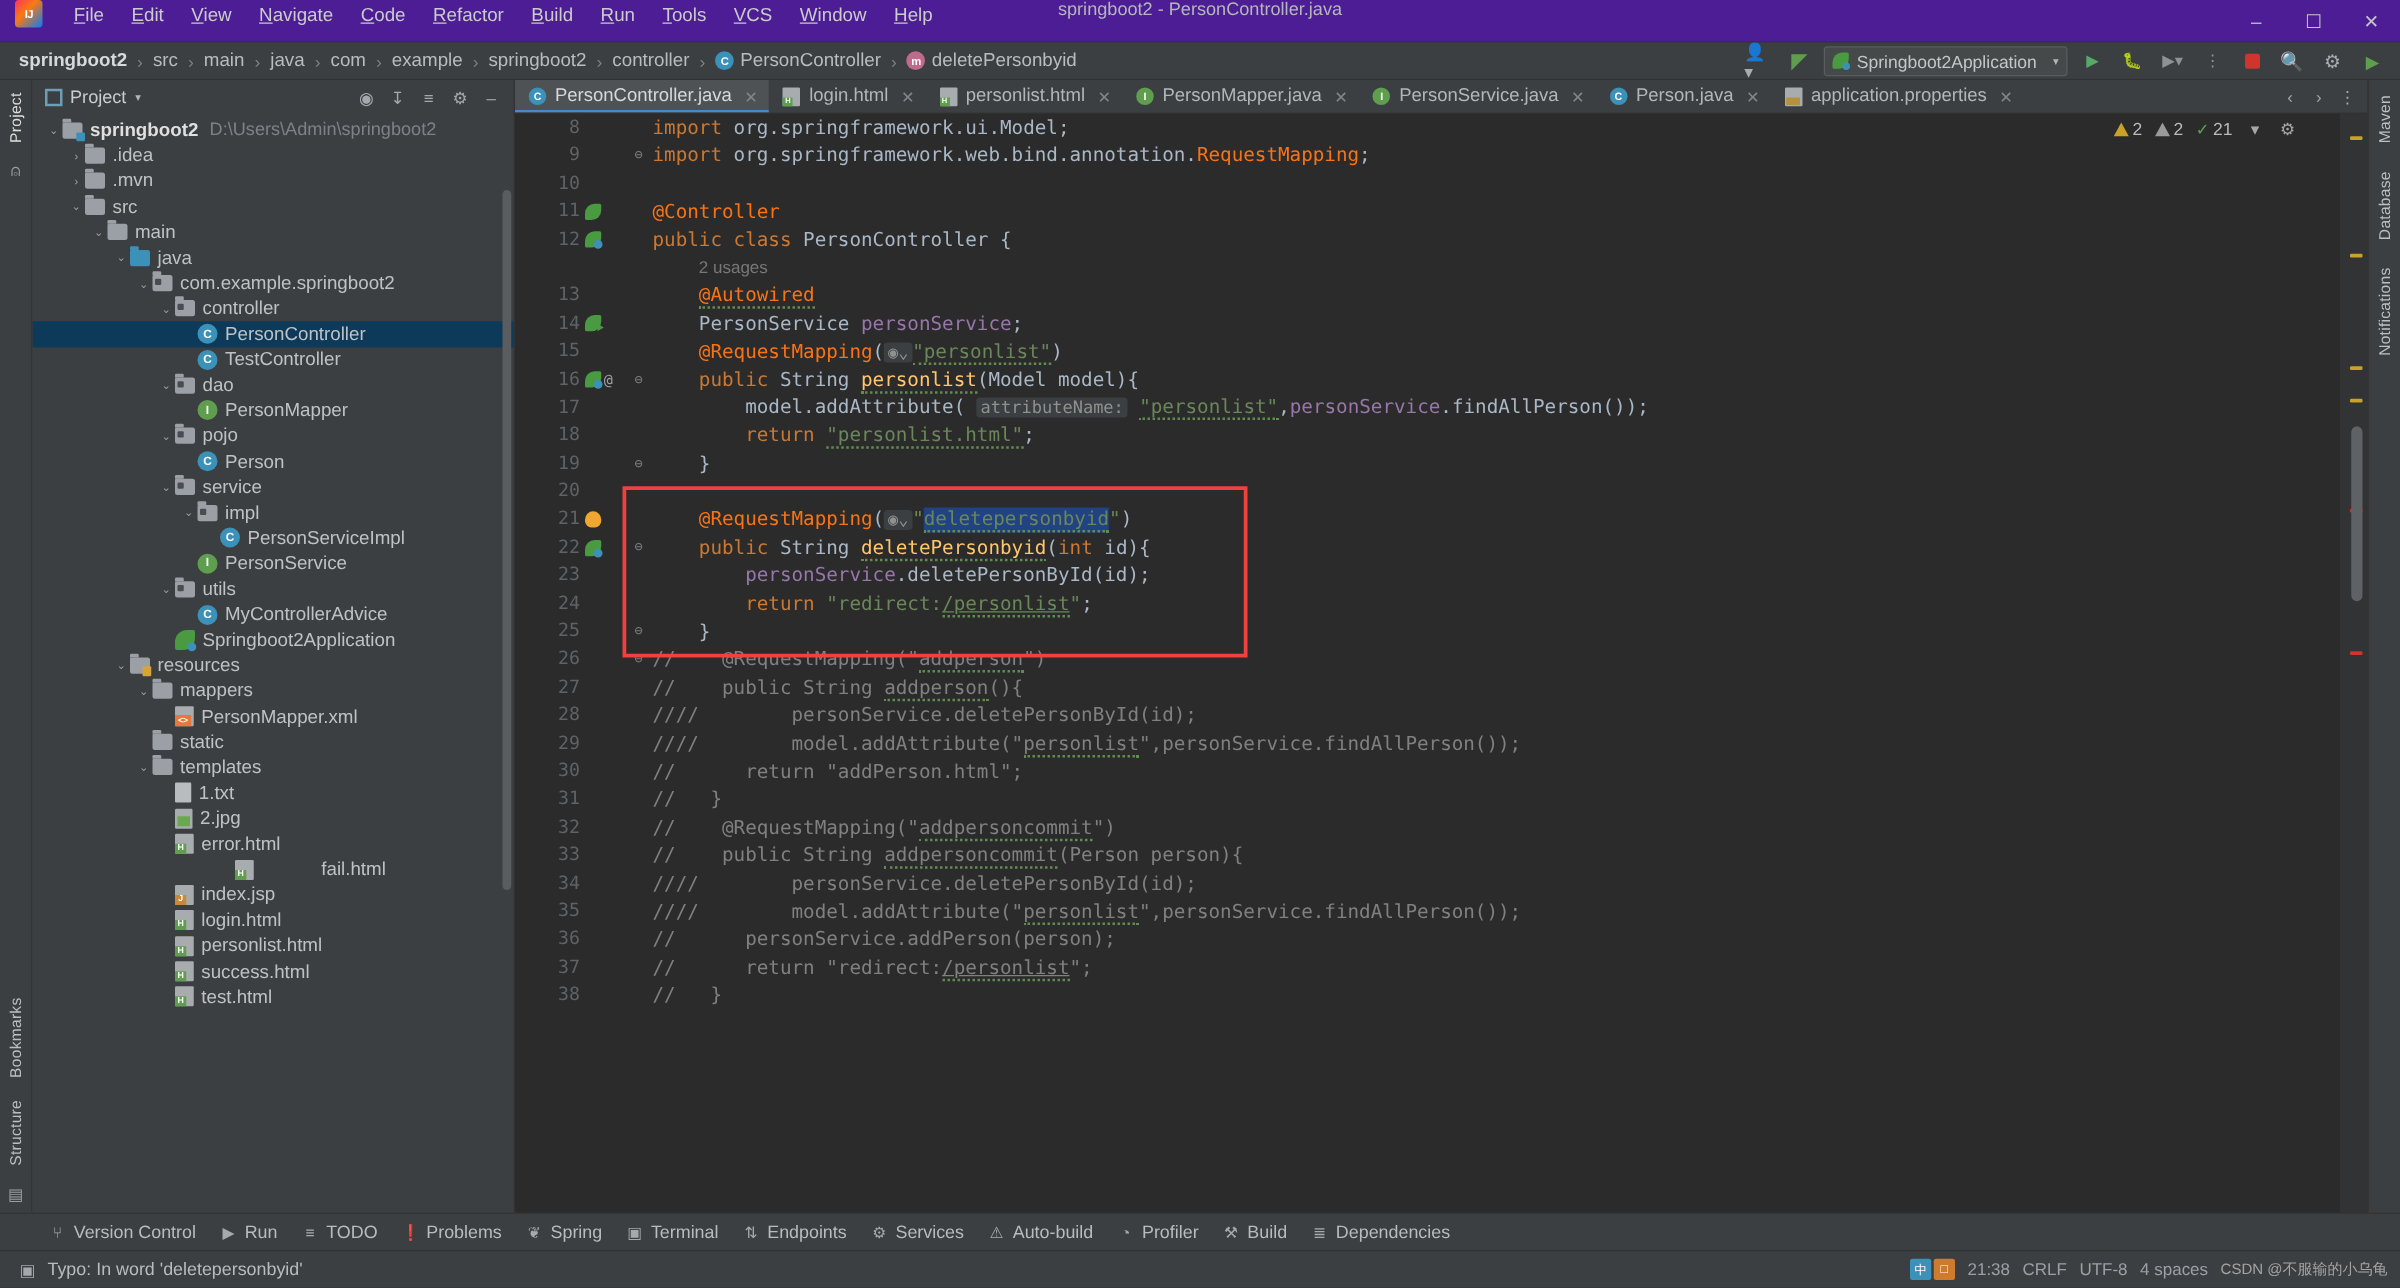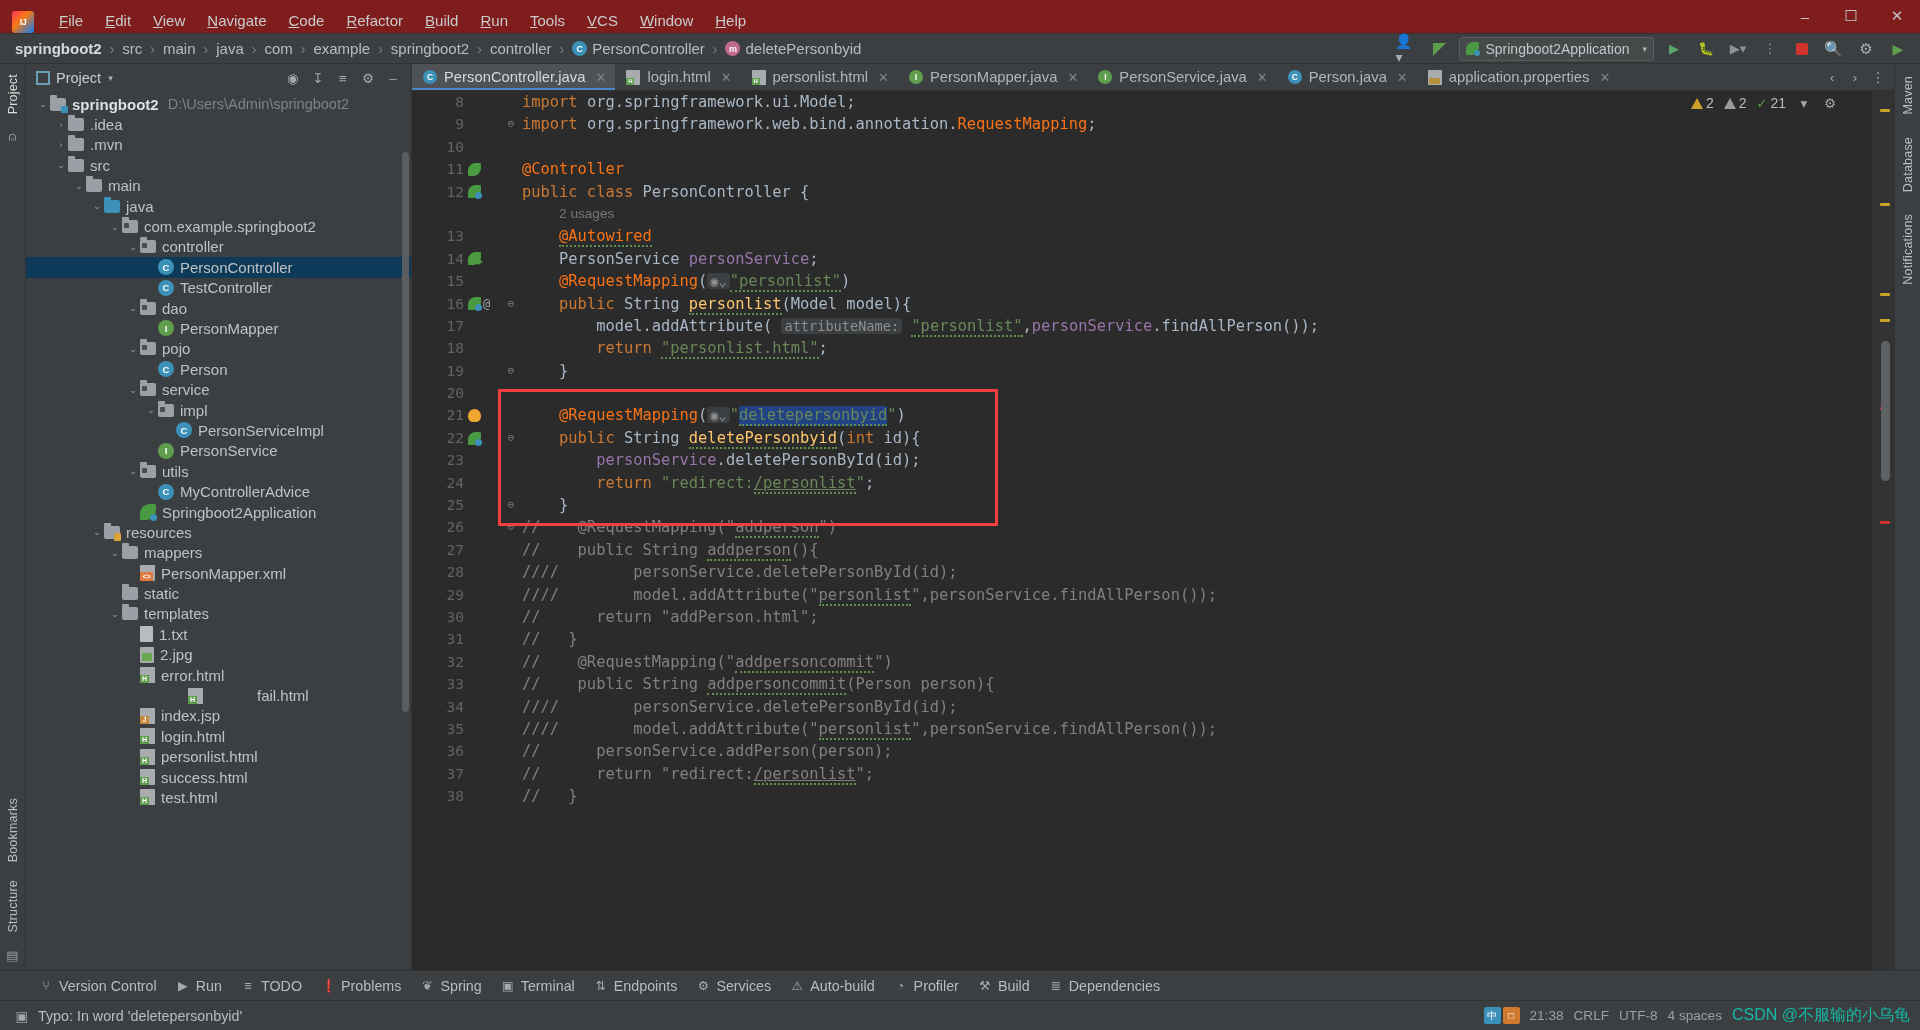--- a/index.html
+++ b/index.html
@@ -6,21 +6,21 @@
   html,body { width:1920px; height:1030px; overflow:hidden; background:#3c3f41; }
   body {
     font-family: "Liberation Sans", sans-serif;
     font-size: 15.5px;
     color: #bbbbbb;
     -webkit-font-smoothing: antialiased;
   }
   .app { position:relative; width:1920px; height:1030px; background:#3c3f41; display:flex; flex-direction:column; }
 
   
-  .titlebar { height:34px; background:#7f1d1d; display:flex; align-items:flex-end;
+  .titlebar { height:34px; background:#4c1d95; display:flex; align-items:flex-start;
               border-bottom:1px solid #323232; position:relative; flex:none; }
   .ij-logo { width:22px; height:22px; margin-left:12px; margin-right:14px; border-radius:3px;
              background:linear-gradient(135deg,#fe315d 0%,#f97a12 40%,#087cfa 100%);
              position:relative; flex:none; }
   .ij-logo:after { content:"IJ"; position:absolute; left:50%; top:50%; transform:translate(-50%,-50%);
                    font-size:9px; font-weight:bold; color:#fff; letter-spacing:-0.5px; }
   .menubar { display:flex; align-items:center; gap:0px; }
   .menu-item { padding:4px 11px; font-size:15px; color:#c9cbcc; cursor:default; white-space:nowrap; }
   .menu-item u { text-decoration:underline; }
   .title-center { position:absolute; left:0; right:0; text-align:center; font-size:14.5px;
@@ -218,21 +218,21 @@
   .tw-ic { font-size:12.5px; color:#a6aaae; width:14px; text-align:center; }
 
   .statusbar { height:30px; background:#3c3f41; border-top:1px solid #323232; display:flex;
                align-items:center; padding-left:14px; flex:none; gap:8px; }
   .st-left { display:flex; align-items:center; gap:8px; font-size:14.3px; color:#b9bcbf; }
   .st-right { margin-left:auto; display:flex; align-items:center; gap:10px; padding-right:10px;
               font-size:13.6px; color:#9aa0a6; }
   .ime-box { display:flex; align-items:center; gap:2px; }
   .ime-sq { width:17px; height:17px; border-radius:2px; display:inline-flex; align-items:center;
             justify-content:center; font-size:10px; color:#fff; }
-  .wm { color:#14b8a6; font-size:16px; }
+  .wm { color:#a3a3a3; font-size:12px; }
 </style>
 </head>
 <body>
 
 <div class="app">
 
   <div class="titlebar">
     <div class="ij-logo"></div>
     <div class="menubar" id="menubar">
         <div class="menu-item"><u>F</u>ile</div>
@@ -241,20 +241,21 @@
         <div class="menu-item"><u>N</u>avigate</div>
         <div class="menu-item"><u>C</u>ode</div>
         <div class="menu-item"><u>R</u>efactor</div>
         <div class="menu-item"><u>B</u>uild</div>
         <div class="menu-item"><u>R</u>un</div>
         <div class="menu-item"><u>T</u>ools</div>
         <div class="menu-item"><u>V</u>CS</div>
         <div class="menu-item"><u>W</u>indow</div>
         <div class="menu-item"><u>H</u>elp</div>
       </div>
+    <div class="title-center">springboot2 - PersonController.java</div>
     <div class="win-ctrl">
       <div class="win-btn">–</div>
       <div class="win-btn">☐</div>
       <div class="win-btn close">✕</div>
     </div>
   </div>
 
   <div class="navbar">
     <div class="crumbs" id="crumbs">
         <span class="crumb bold">

